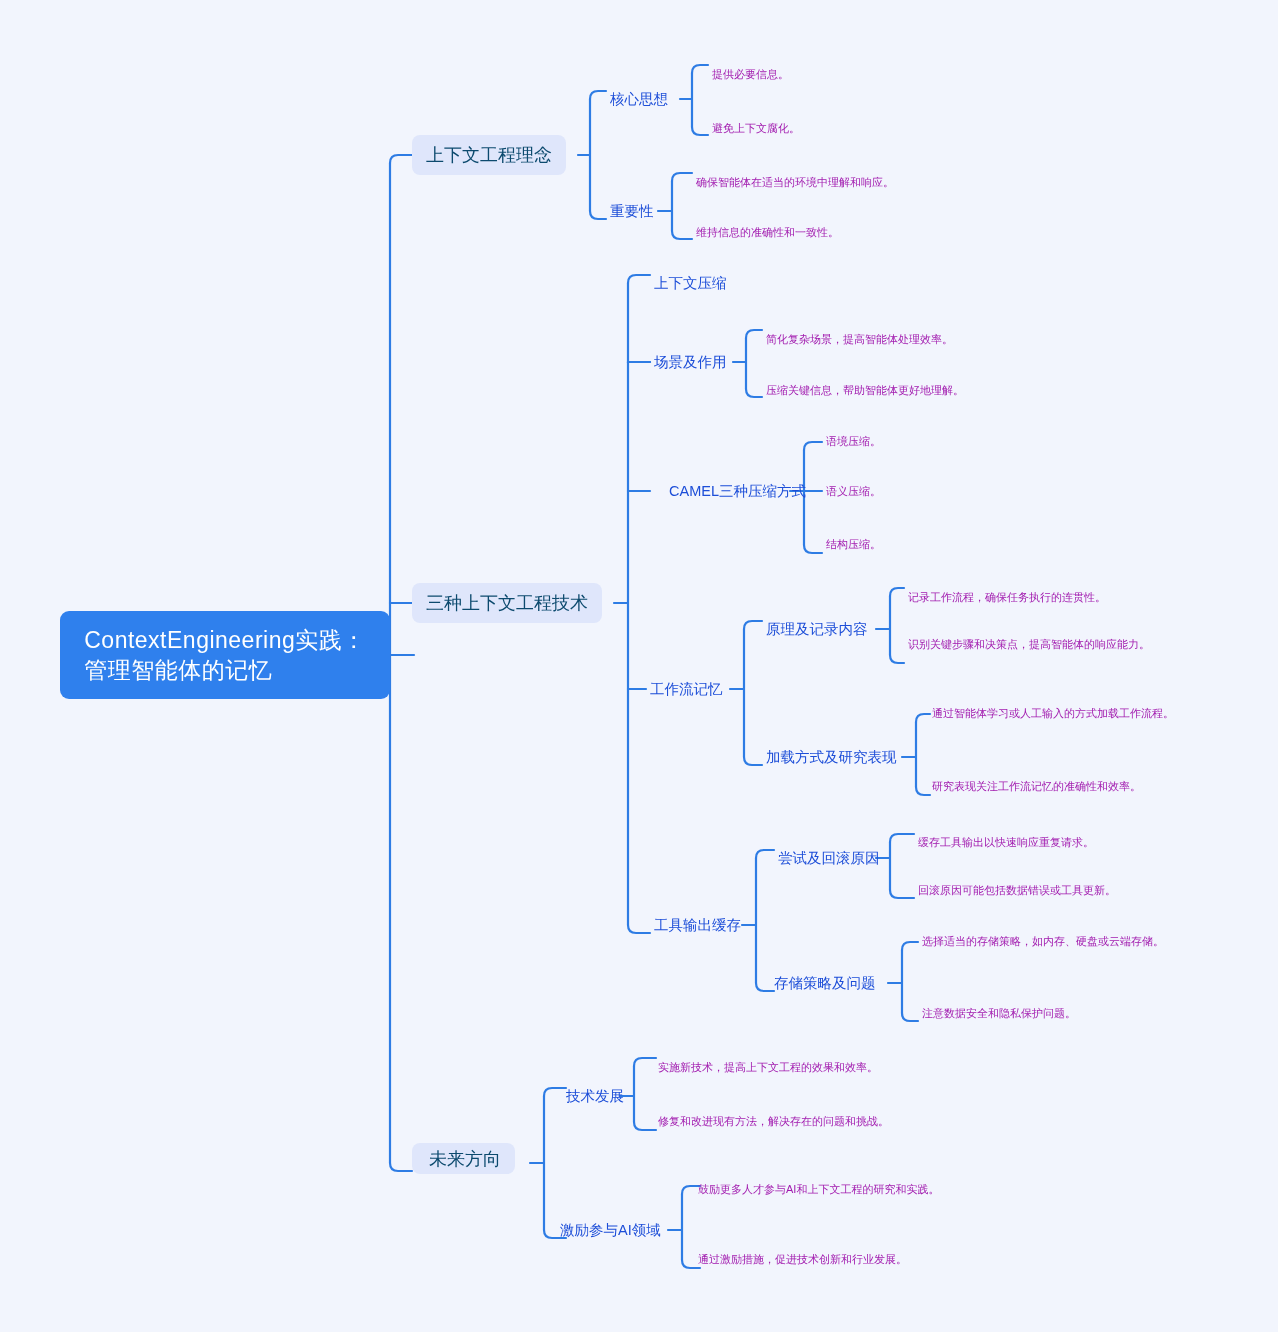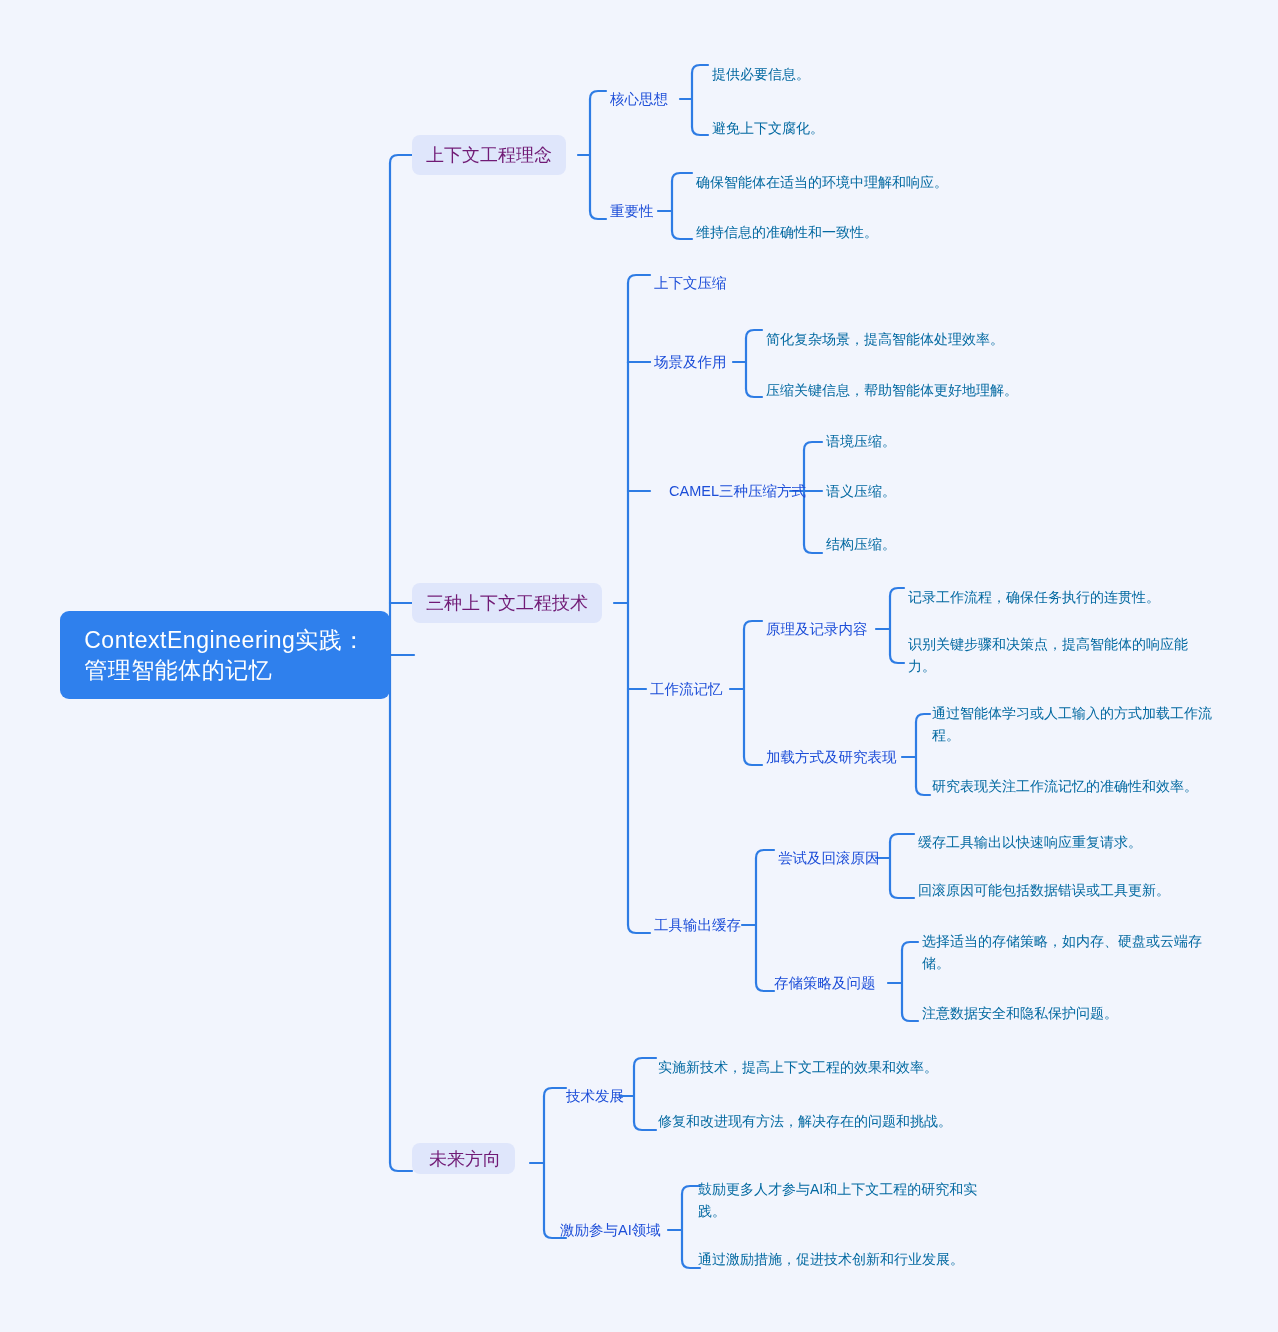--- a/index.html
+++ b/index.html
@@ -27,42 +27,42 @@
     text-align:left;
     padding:14px 16px;
     letter-spacing:.5px;
     display:flex;align-items:center;justify-content:center;
   }
   .root .rtext{display:block;white-space:pre-line;}
 
   
   .lvl1{
     background:#dfe6fb;
-    color:#701a75;
+    color:#0c4a6e;
     border-radius:8px;
     font-size:18px;
     line-height:22px;
     padding:8px 14px;
     white-space:nowrap;
     display:flex;align-items:center;
   }
 
   
   .lvl2{
     color:#1d4ed8;
     font-size:14.5px;
     line-height:21px;
     white-space:nowrap;
     display:flex;align-items:center;
   }
 
   
   .lvl3{
-    color:#0369a1;
-    font-size:14px;
+    color:#a21caf;
+    font-size:11px;
     line-height:22px;
   }
   .lvl3 .txt{display:block;}
 </style>
 </head>
 <body>
 
 <div id="map">
 
   <svg class="wires" viewBox="0 0 1278 1332">

